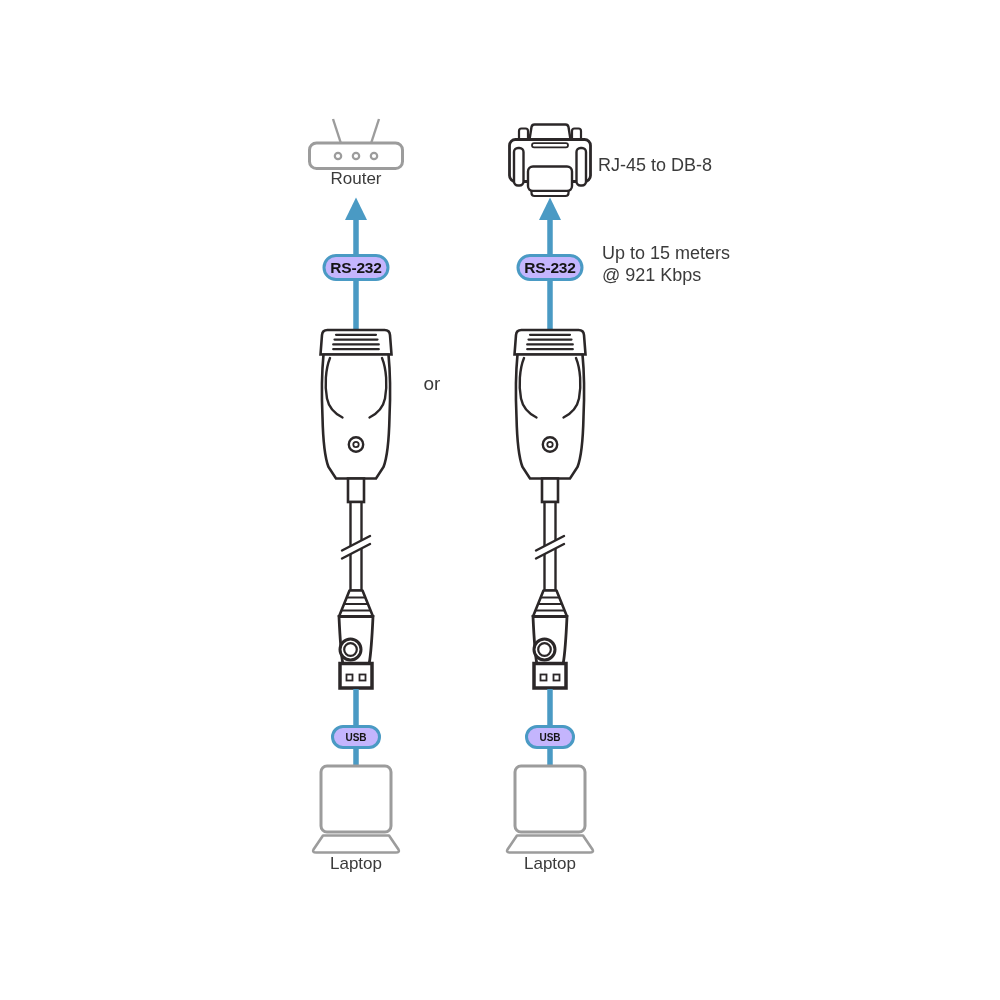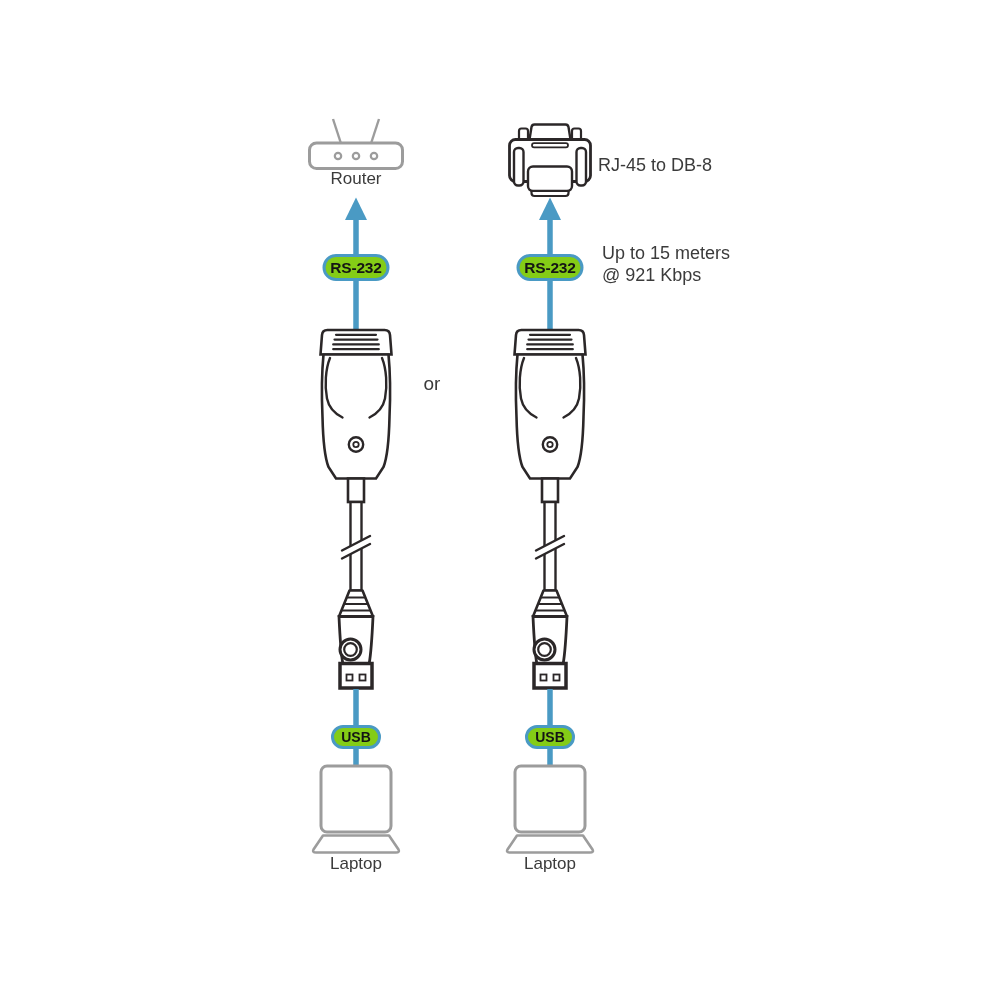--- a/index.html
+++ b/index.html
@@ -14,28 +14,28 @@
   .s-dark-nf{stroke:var(--dark);fill:none;}
   .s-gray{stroke:var(--gray);fill:#fff;}
   .f-white{fill:#fff;stroke:none;}
 
   .lbl{
     position:absolute;color:var(--text);white-space:nowrap;z-index:3;
     font-size:17px;line-height:1.1;
   }
   .centered{transform:translateX(-50%);text-align:center;}
   .pill{
-    position:absolute;z-index:4;background:#84cc16;
+    position:absolute;z-index:4;background:#c4b5fd;
     border:3.5px solid var(--accent);border-radius:15px;
     display:flex;align-items:center;justify-content:center;
     font-weight:bold;color:#141414;box-sizing:border-box;
     transform:translateX(-50%);
   }
   .pill-rs232{width:67px;height:27px;font-size:15.5px;letter-spacing:-0.2px;}
-  .pill-usb{width:50px;height:24px;font-size:14px;}
+  .pill-usb{width:50px;height:24px;font-size:10px;}
   .or-lbl{font-size:19px;}
   .side-note{font-size:18px;line-height:22px;}
   .side-note span{display:block;}
   .rj45-lbl{font-size:18px;}
 </style>
 </head>
 <body>
 
 <div id="canvas">
 

